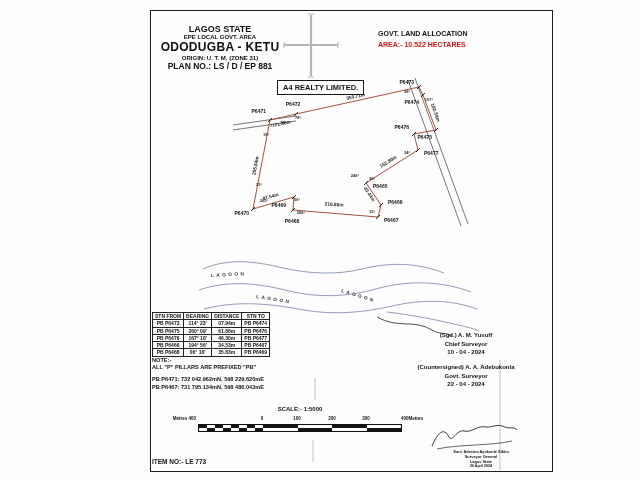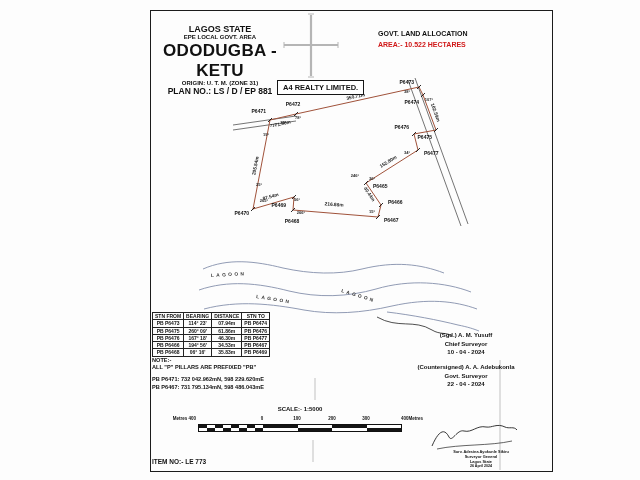--- a/index.html
+++ b/index.html
@@ -3,21 +3,21 @@
 <meta charset="utf-8">
 <style>
   html,body{margin:0;padding:0;background:#ffffff;}
   .page{position:relative;width:640px;height:480px;background:#fdfdfd;overflow:hidden;
         font-family:"Liberation Sans",sans-serif;color:#111;}
   .frame{position:absolute;left:150px;top:10px;width:401px;height:460px;border:1.2px solid #1c1c1c;}
   .abs{position:absolute;}
   .title-block{left:154px;top:24px;width:132px;text-align:center;font-weight:bold;line-height:1.15;}
   .t-state{font-size:9px;}
   .t-lga{font-size:6px;}
-  .t-name{font-size:17px;letter-spacing:.3px;text-align:center;}
+  .t-name{font-size:12px;letter-spacing:.3px;text-align:center;}
   .t-origin{font-size:6px;}
   .t-plan{font-size:8.5px;}
   .alloc{left:378px;top:29px;font-weight:bold;font-size:7px;line-height:1.5;}
   .alloc .red{color:#d01818;}
   .company{left:277px;top:80px;border:1px solid #161616;padding:2px 5px;font-size:7.5px;font-weight:bold;background:#fff;}
   svg text{font-family:"Liberation Sans",sans-serif;}
   .pillar-t{font-size:5px;font-weight:bold;fill:#111;}
   .dist-t{font-size:4.8px;font-weight:bold;fill:#1d1d1d;text-anchor:middle;}
   .ang-t{font-size:4px;font-weight:bold;fill:#2a2a2a;text-anchor:middle;}
   .lagoon-t{font-size:4.8px;font-weight:bold;fill:#333;letter-spacing:2.4px;}

